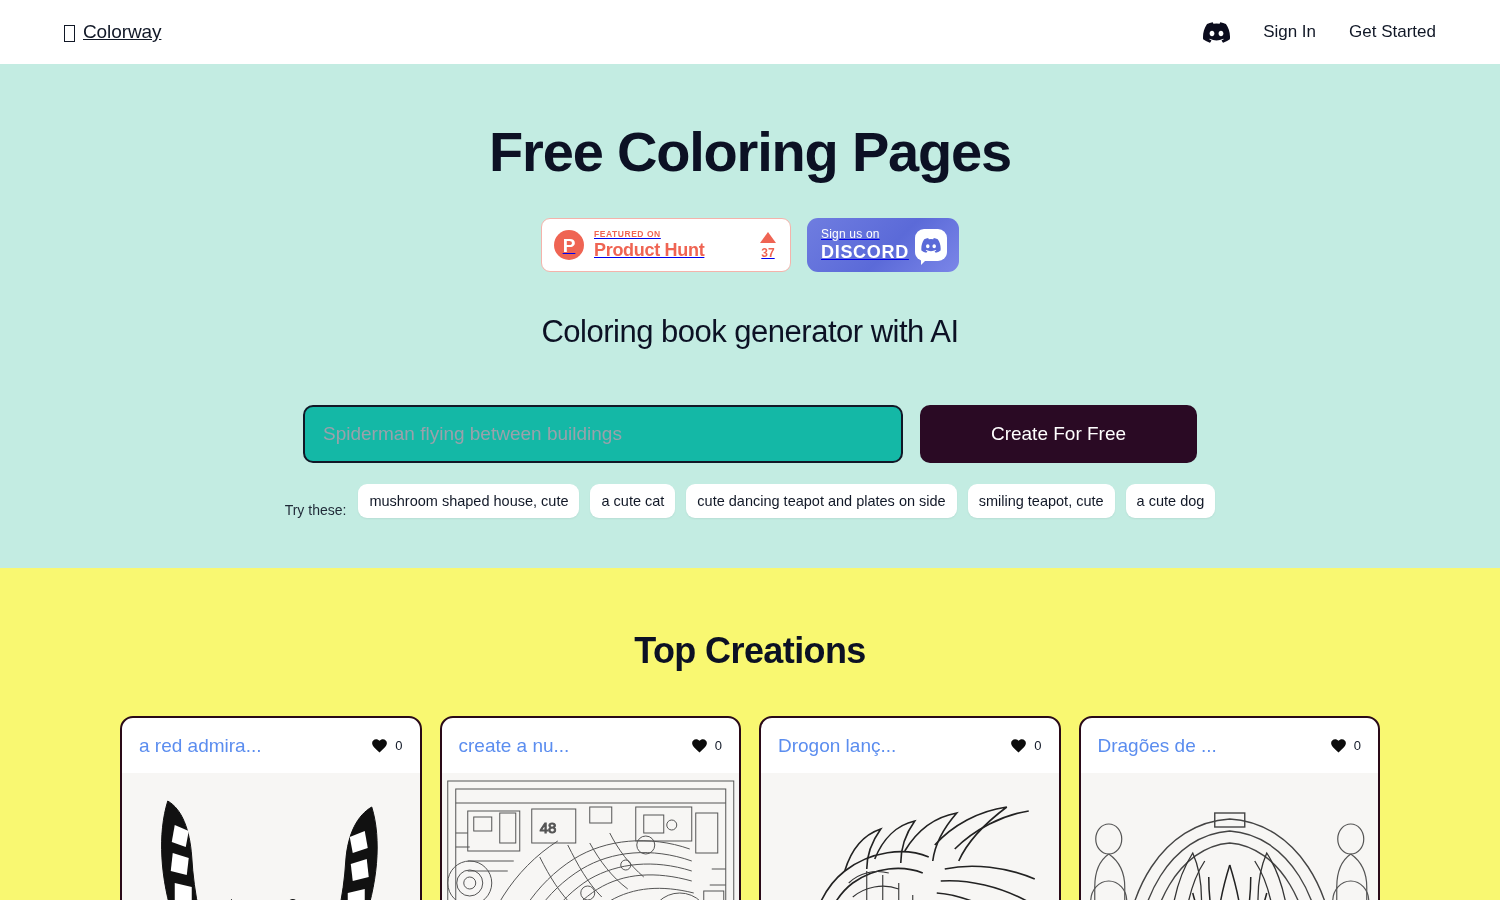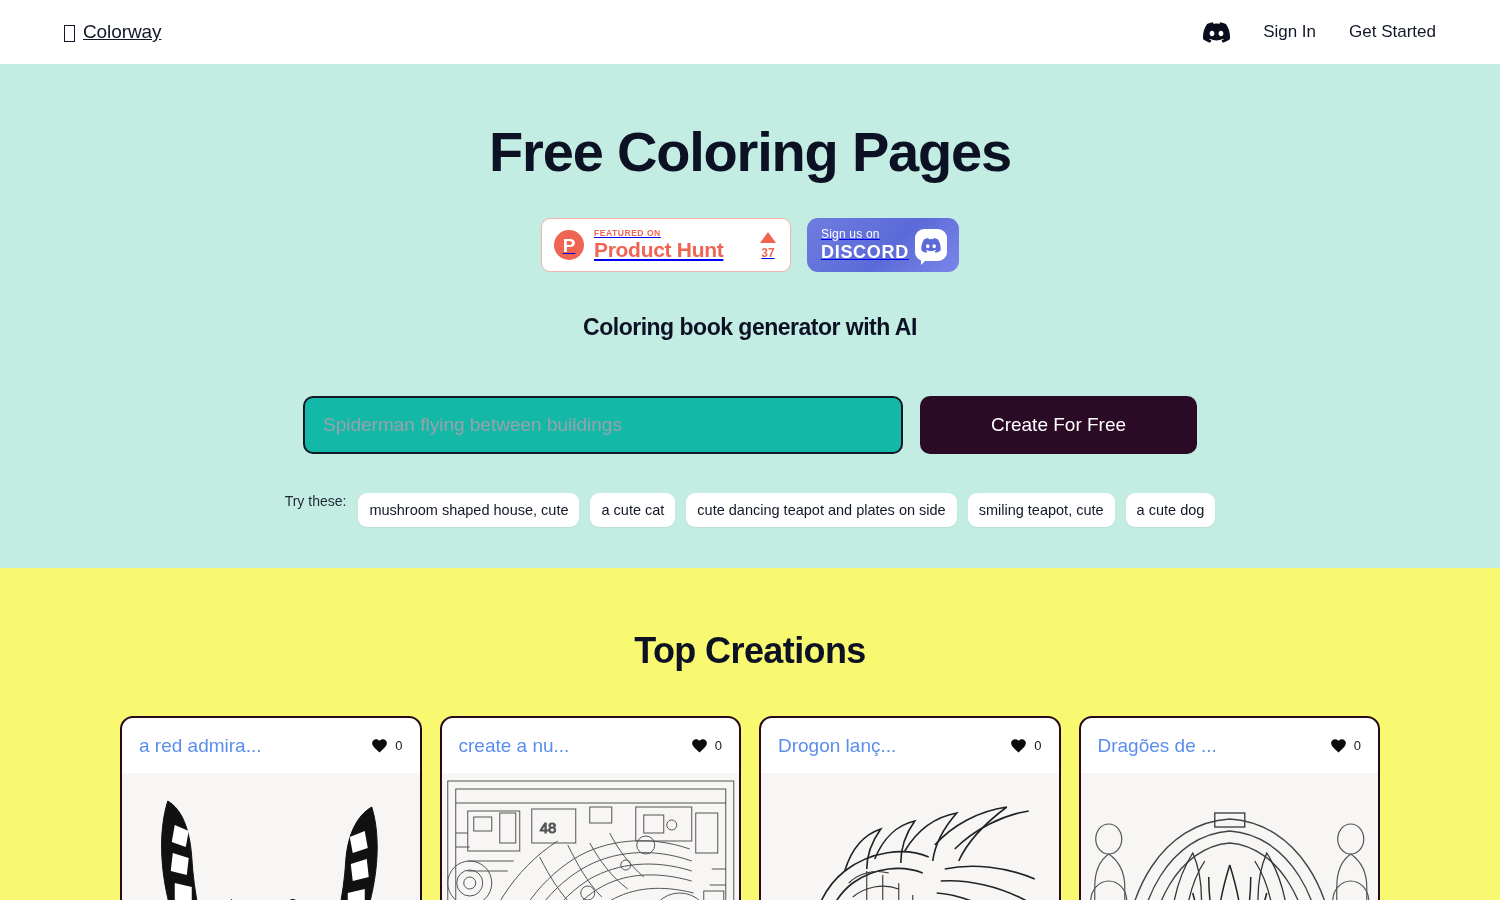--- a/index.html
+++ b/index.html
@@ -75,21 +75,21 @@
     color: #ffffff; font-weight: 700; font-size: 19px;
     font-family: "Liberation Sans", sans-serif;
     line-height: 1;
   }
   .ph-text { display: flex; flex-direction: column; line-height: 1.05; }
   .ph-featured {
     font-size: 8.5px; font-weight: 700; color: #ef6453;
     letter-spacing: 0.55px;
   }
   .ph-name {
-    font-size: 21px; font-weight: 700; color: #ef6453;
+    font-size: 18px; font-weight: 700; color: #ef6453;
     letter-spacing: -0.3px; margin-top: 2px;
   }
   .ph-vote {
     margin-left: auto;
     display: flex; flex-direction: column; align-items: center;
     line-height: 1;
   }
   .ph-arrow {
     width: 0; height: 0;
     border-left: 8px solid transparent;
@@ -131,21 +131,21 @@
     content: ""; position: absolute;
     bottom: -4px; left: 6px;
     width: 0; height: 0;
     border-left: 7px solid #ffffff;
     border-bottom: 7px solid transparent;
   }
   .db-bubble svg { width: 20px; height: 15px; color: #5b6ad8; display: block; }
 
   .hero-sub {
     margin-top: 42px;
-    font-size: 23px; font-weight: 700; color: #0c1124;
+    font-size: 31px; font-weight: 400; color: #0c1124;
     letter-spacing: -0.5px;
   }
 
   .search-row {
     margin-top: 55px;
     display: flex; align-items: center; gap: 17px;
   }
   .search-input {
     width: 600px; height: 58px;
     border: 2px solid #111827;
@@ -162,22 +162,22 @@
     width: 277px; height: 58px;
     background: #2a0a24;
     color: #ffffff;
     border: none; border-radius: 10px;
     font-size: 19px; font-weight: 400;
     font-family: "Liberation Sans", sans-serif;
     cursor: pointer;
   }
 
   .try-row {
-    margin-top: 39px;
-    display: flex; align-items: flex-start; gap: 11px;
+    margin-top: 21px;
+    display: flex; align-items: flex-end; gap: 11px;
   }
   .try-label { font-size: 14px; color: #1f2937; margin-right: 1px; }
   .chip {
     background: #ffffff;
     border: none;
     border-radius: 9px;
     height: 34px;
     padding: 0 11px;
     font-size: 14.5px;
     color: #111827;

